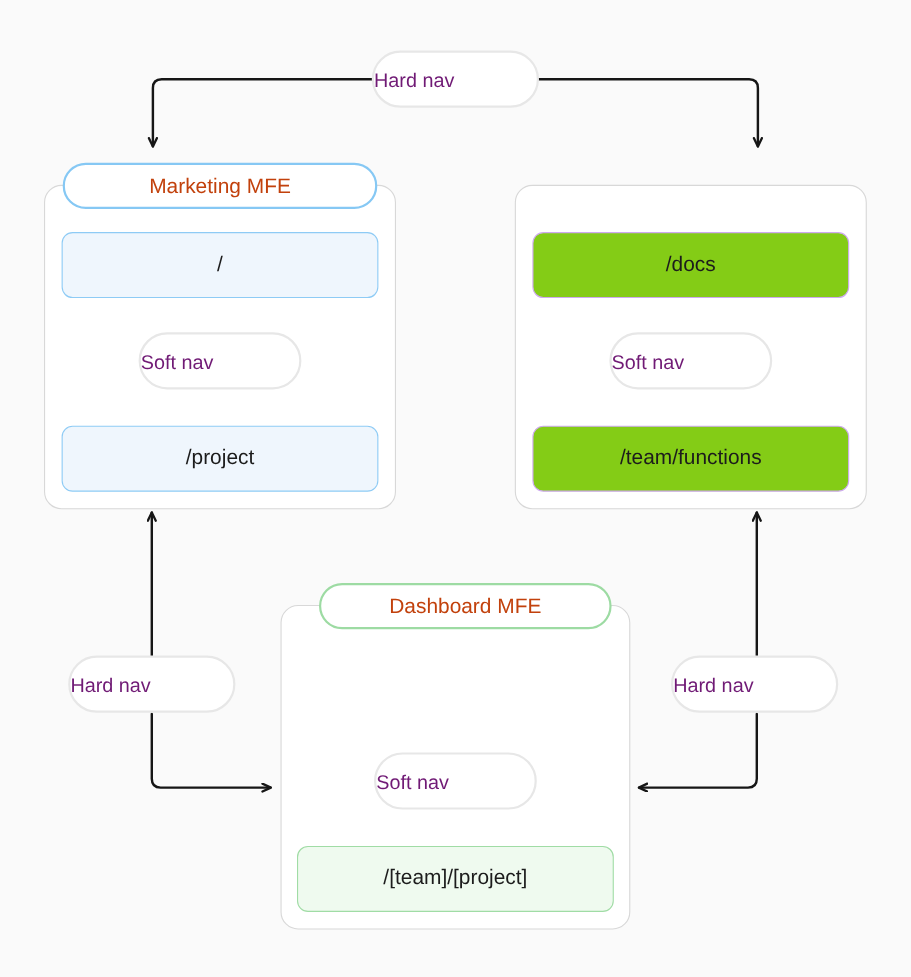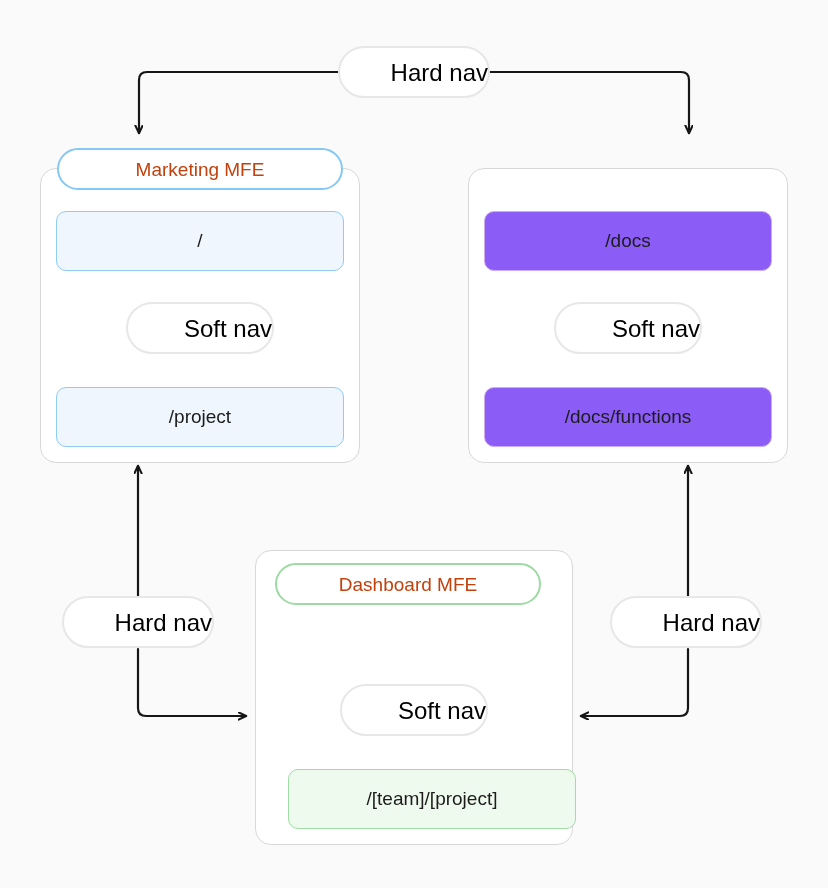--- a/index.html
+++ b/index.html
@@ -67,34 +67,34 @@
     line-height: 58px;
     text-align: center;
     border-radius: 10px;
     font-size: 19px;
     color: #1c1c1c;
     box-sizing: border-box;
     z-index: 3;
     white-space: nowrap;
   }
   .route-box.blue   { background: #eff6fd; border: 1px solid #8ecbf5; }
-  .route-box.purple { background: #8b5cf6; border: 1px solid #ceaaee; }
+  .route-box.purple { background: #84cc16; border: 1px solid #ceaaee; }
   .route-box.green  { background: #effaef; border: 1px solid #a0dca5; }
 
   
   .nav-pill {
     position: absolute;
     height: 52px;
     line-height: 50px;
-    text-align: right;
+    text-align: left;
     background: #ffffff;
     border: 2px solid #e7e7e7;
     border-radius: 26px;
-    font-size: 24px;
-    color: #000000;
+    font-size: 18px;
+    color: #701a75;
     box-sizing: border-box;
     z-index: 5;
     white-space: nowrap;
   }
 </style>
 </head>
 <body>
 
 <div id="stage">
 
@@ -163,39 +163,39 @@
 
   <div class="route-box purple" style="left:484px; top:211px; width:288px;">
     <span>/docs</span>
   </div>
 
   <div class="nav-pill" style="left:554px; top:302px; width:148px;">
     <span>Soft nav</span>
   </div>
 
   <div class="route-box purple" style="left:484px; top:387px; width:288px;">
-    <span>/docs/functions</span>
+    <span>/team/functions</span>
   </div>
 
   <div class="nav-pill" style="left:62px; top:596px; width:152px;">
     <span>Hard nav</span>
   </div>
 
   <div class="nav-pill" style="left:610px; top:596px; width:152px;">
     <span>Hard nav</span>
   </div>
 
   <div class="mfe-panel" style="left:255px; top:550px; width:318px; height:295px;"></div>
 
-  <div class="mfe-title green" style="left:275px; top:530px; width:266px;margin-top:33px;">
+  <div class="mfe-title green" style="left:290px; top:530px; width:266px;">
     <span>Dashboard MFE</span>
   </div>
 
 
   <div class="nav-pill" style="left:340px; top:684px; width:148px;">
     <span>Soft nav</span>
   </div>
 
-  <div class="route-box green" style="left:270px; top:769px; width:288px;margin-left:18px;">
+  <div class="route-box green" style="left:270px; top:769px; width:288px;">
     <span>/[team]/[project]</span>
   </div>
 
 </div>
 
 </body></html>

